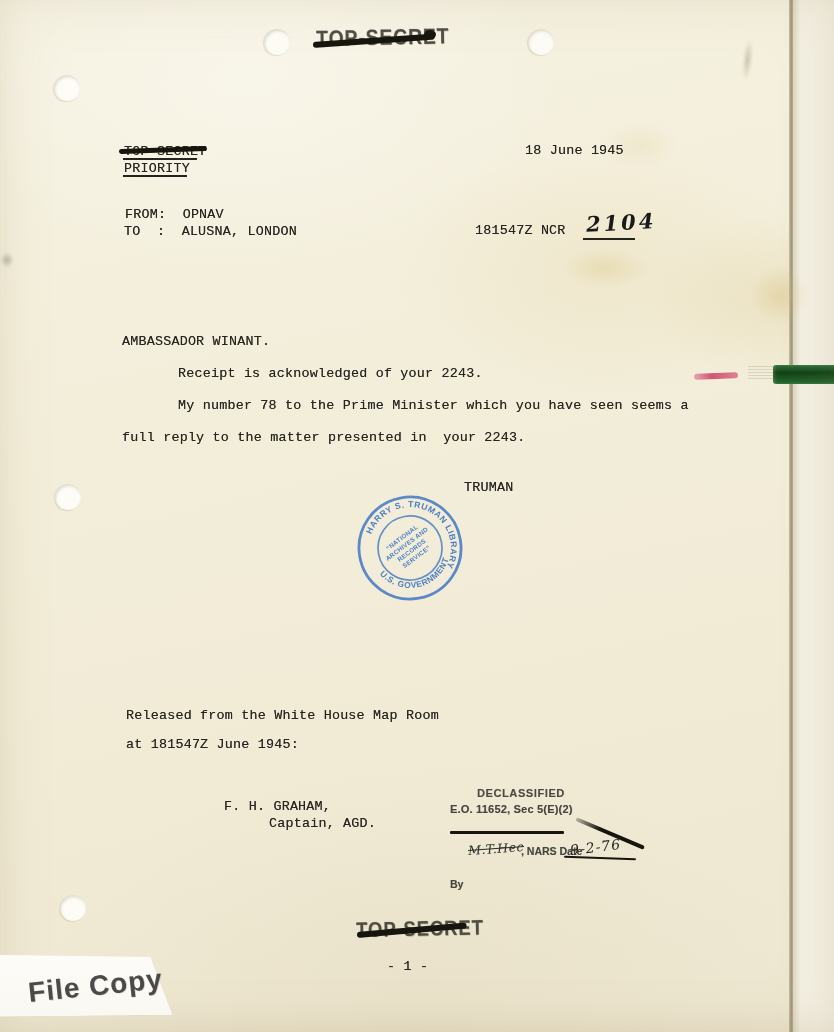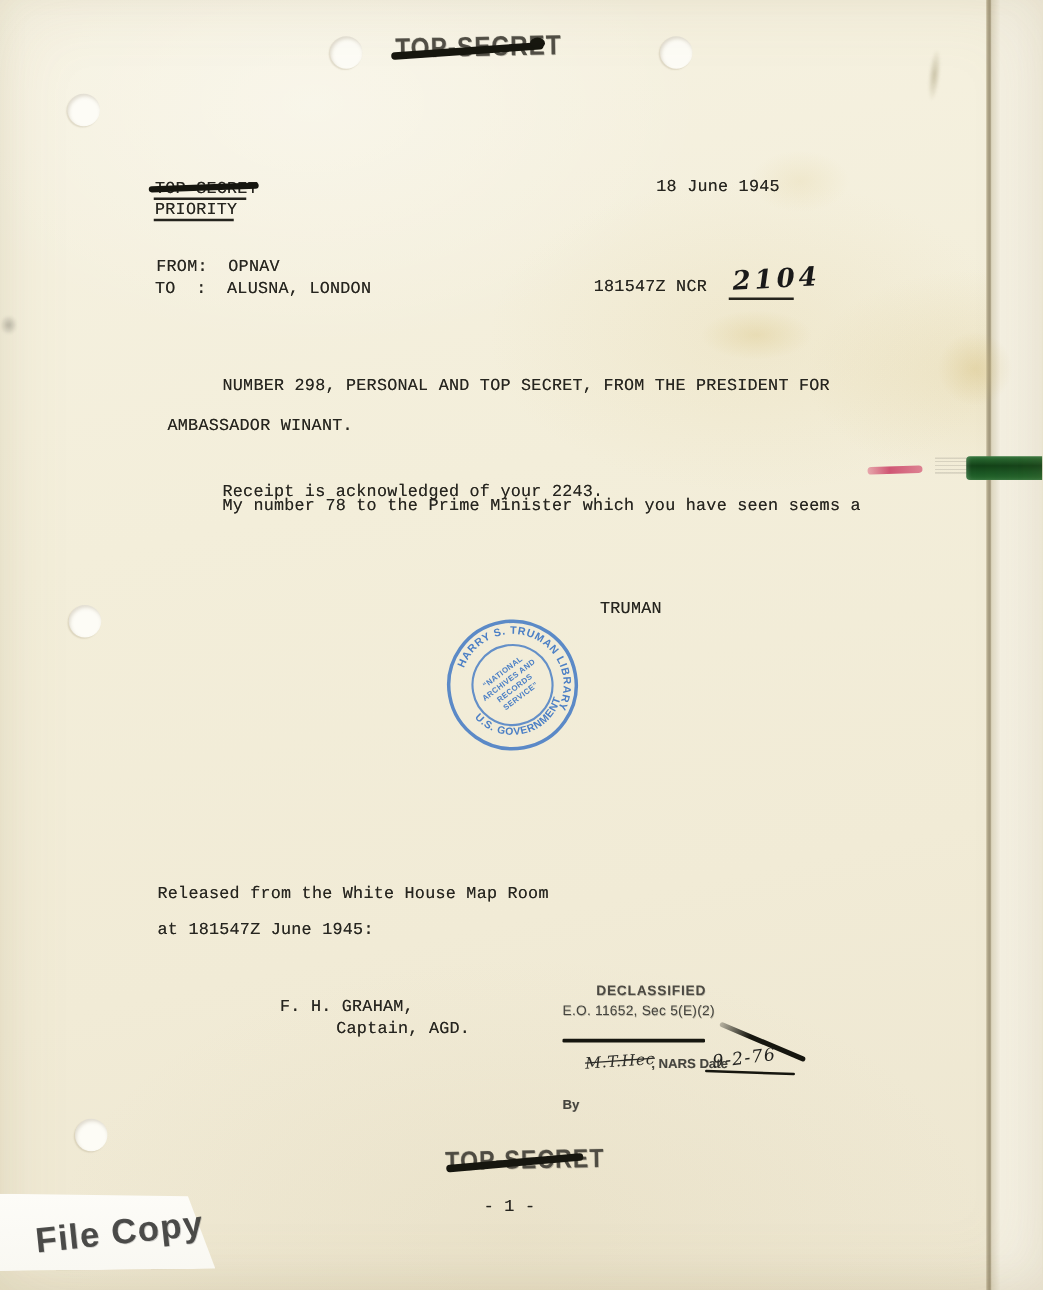--- a/index.html
+++ b/index.html
@@ -96,25 +96,25 @@
 
   <div class="typed" style="left:489px; top:143px;margin-left:36px;">18 June 1945</div>
 
   <div class="typed" style="left:125px; top:207px;">FROM:  OPNAV</div>
   <div class="typed" style="left:124px; top:224px;">TO  :  ALUSNA, LONDON</div>
 
   <div class="typed" style="left:475px; top:223px;">181547Z NCR</div>
   <div class="handwriting" style="left:586px; top:210px; font-size:21px; letter-spacing:3px; transform:rotate(-3deg); font-weight:700;">2104</div>
   <div class="uline" style="left:583px; top:238px; width:52px; height:2px;"></div>
 
-  <div class="typed" style="left:178px; top:302px;">NUMBER 298, PERSONAL AND TOP SECRET, FROM THE PRESIDENT FOR</div>
-  <div class="typed" style="left:122px; top:334px;margin-left:12px;">AMBASSADOR WINANT.</div>
-  <div class="typed" style="left:178px; top:366px;margin-top:21px;">Receipt is acknowledged of your 2243.</div>
+  <div class="typed" style="left:122px; top:334px;">AMBASSADOR WINANT.</div>
+  <div class="typed" style="left:178px; top:366px;">Receipt is acknowledged of your 2243.</div>
   <div class="typed" style="left:178px; top:398px;">My number 78 to the Prime Minister which you have seen seems a</div>
-  <div class="typed" style="left:480px; top:480px;">TRUMAN</div>
+  <div class="typed" style="left:122px; top:430px;">full reply to the matter presented in  your 2243.</div>
+  <div class="typed" style="left:464px; top:480px;">TRUMAN</div>
 
   <div class="archive-stamp">
     <svg width="112" height="112" viewBox="0 0 112 112">
       <defs>
         <path id="arcTop" d="M 18.8,38.7 A 41,41 0 1 1 89.6,79.5" fill="none"></path>
         <path id="arcBot" d="M 19.8,72.9 A 40,40 0 0 0 92.3,72.9" fill="none"></path>
       </defs>
       <circle cx="56" cy="56" r="51" fill="none" stroke="#2e6cc2" stroke-width="2.8" opacity=".9"></circle>
       <circle cx="56" cy="56" r="32" fill="none" stroke="#2e6cc2" stroke-width="1.7" opacity=".85"></circle>
       <text font-family="Liberation Sans, sans-serif" font-weight="700" font-size="8.6" fill="#2e6cc2" letter-spacing=".6">
@@ -139,21 +139,21 @@
   <div class="mark" style="left:773px; top:365px; width:61px; height:19px; border-radius:3px 0 0 3px;
               background:linear-gradient(180deg,#2f7237 0%, #134218 40%, #1d5a26 75%, #2a6b31 100%);
               box-shadow:inset 2px 0 3px rgba(255,255,255,.15);"></div>
 
   <div class="typed" style="left:126px; top:708px;">Released from the White House Map Room</div>
   <div class="typed" style="left:126px; top:737px;">at 181547Z June 1945:</div>
   <div class="typed" style="left:224px; top:799px;">F. H. GRAHAM,</div>
   <div class="typed" style="left:224px; top:816px;margin-left:45px;">Captain, AGD.</div>
 
   <div class="stampsmall" style="left:477px; top:787px; font-size:11px; letter-spacing:.6px; color:rgba(62,60,54,.9);">DECLASSIFIED</div>
-  <div class="stampsmall" style="left:450px; top:803px; font-size:11px; font-weight:400; letter-spacing:.2px;">E.O. 11652, Sec 5(E)(2)</div>
+  <div class="stampsmall" style="left:450px; top:803px; font-size:11px; font-weight:700; letter-spacing:.2px;">E.O. 11652, Sec 5(E)(2)</div>
   <div class="strike" style="left:450px; top:831px; width:114px; height:2.6px; border-radius:1px;"></div>
   <div class="strike" style="left:576px; top:817px; width:74px; height:4px; transform:rotate(23deg); transform-origin:left center;
               background:linear-gradient(90deg, rgba(22,22,15,.25), #16160f 35%);"></div>
   <div class="stampsmall" style="left:450px; top:878px; font-size:10.5px;">By</div>
   <div class="handwriting" style="left:468px; top:841px; font-size:12.5px; transform:rotate(-4deg); text-decoration:line-through; letter-spacing:.5px; color:#2c2c28;">M.T.Hec</div>
   <div class="stampsmall" style="left:521px; top:845px; font-size:10.5px;">, NARS Date</div>
   <div class="handwriting" style="left:570px; top:839px; font-size:14px; transform:rotate(-7deg); letter-spacing:1px; color:#232320;">9-2-76</div>
   <div class="strike" style="left:564px; top:857px; width:72px; height:2.4px; transform:rotate(2deg);"></div>
 
   <div class="rubberstamp" style="left:356px; top:918px; font-size:21px; transform:scaleX(.88) rotate(-1deg); transform-origin:left top;">TOP-SECRET</div>

